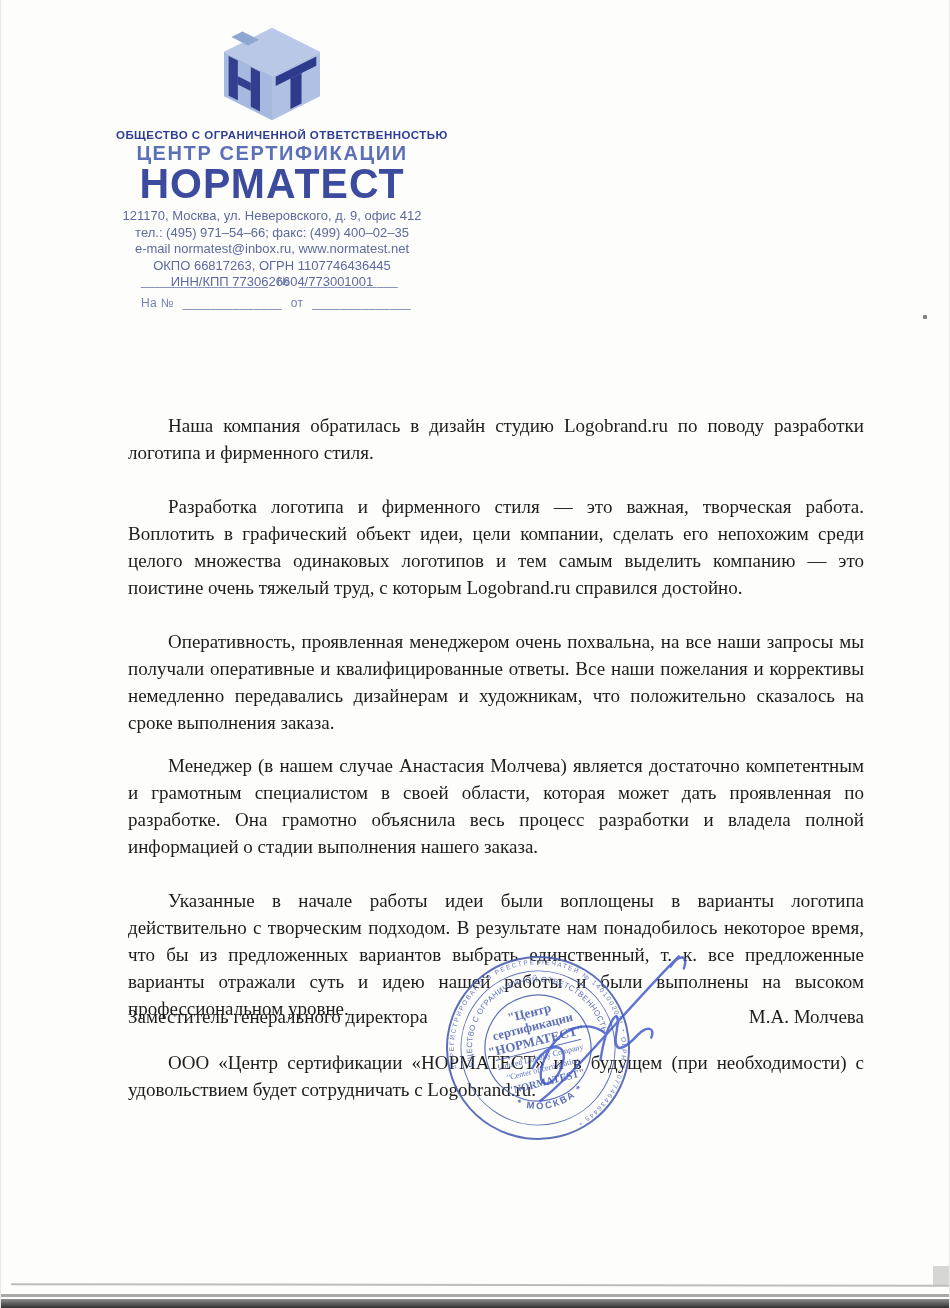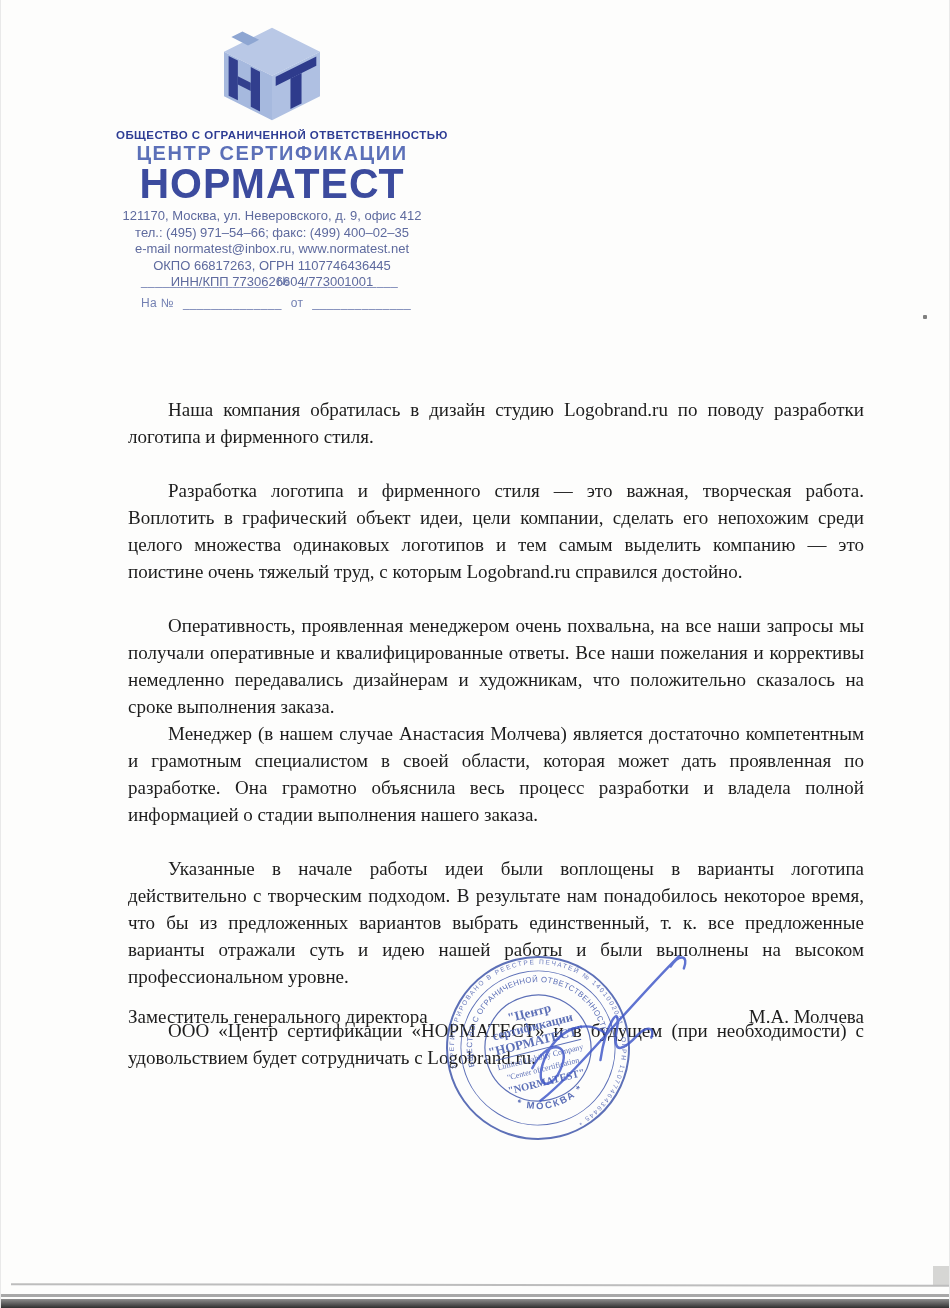--- a/index.html
+++ b/index.html
@@ -18,21 +18,21 @@
   
   .refs{position:absolute;left:140px;top:274px;font-size:12px;color:#7380b2;letter-spacing:.4px;}
   .refs .row{margin-bottom:8px;white-space:nowrap;}
   .refs span{margin-right:5px;}
   
   .body{
     position:absolute;left:127px;top:396px;width:736px;
     font-family:"Liberation Serif",serif;font-size:19px;line-height:27px;
     color:#1d1d1d;text-align:justify;
   }
-  .body p{margin:0 0 27px 0;text-indent:40px;}
+  .body p{margin:16px 0 27px 0;text-indent:40px;}
   .body p.tight{margin-bottom:0;}
   
   .signoff{
     position:absolute;left:127px;top:1006px;width:736px;
     display:flex;justify-content:space-between;align-items:flex-end;
     font-family:"Liberation Serif",serif;font-size:19px;color:#1d1d1d;
   }
   
   .stamp{position:absolute;left:426px;top:950px;width:222px;height:196px;opacity:.9;}
   .stamp text{font-family:"Liberation Serif",serif;}

